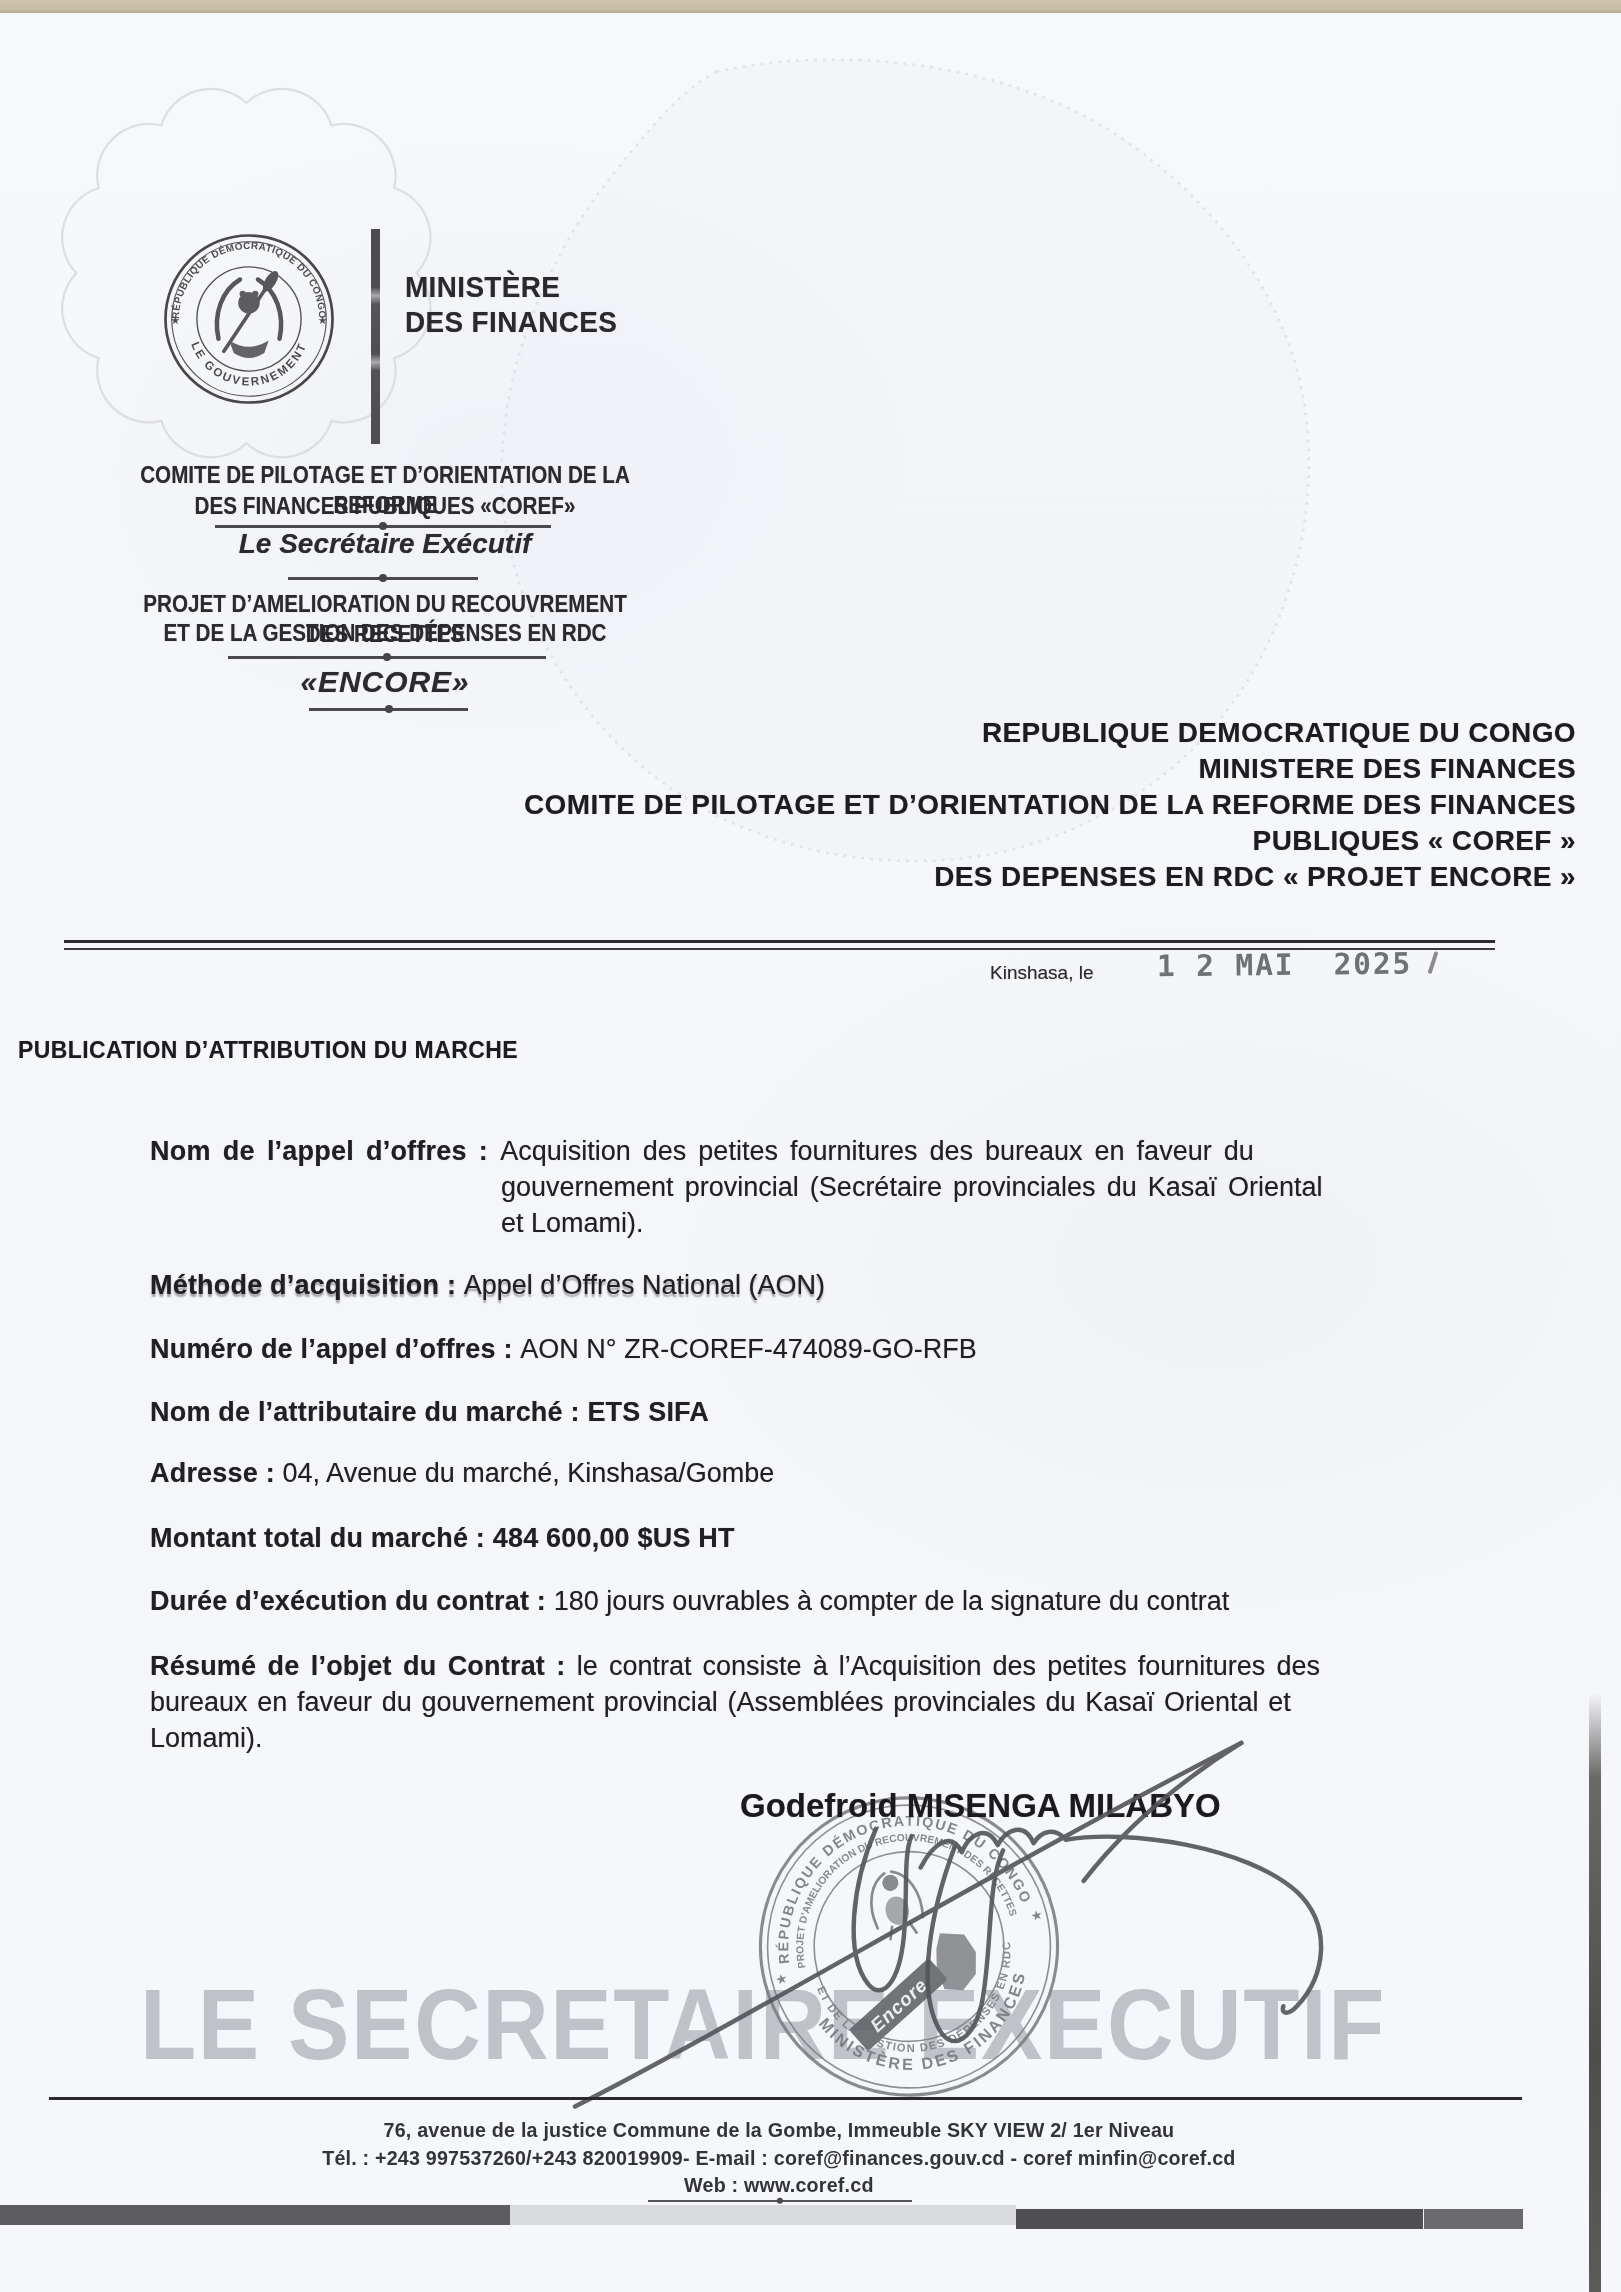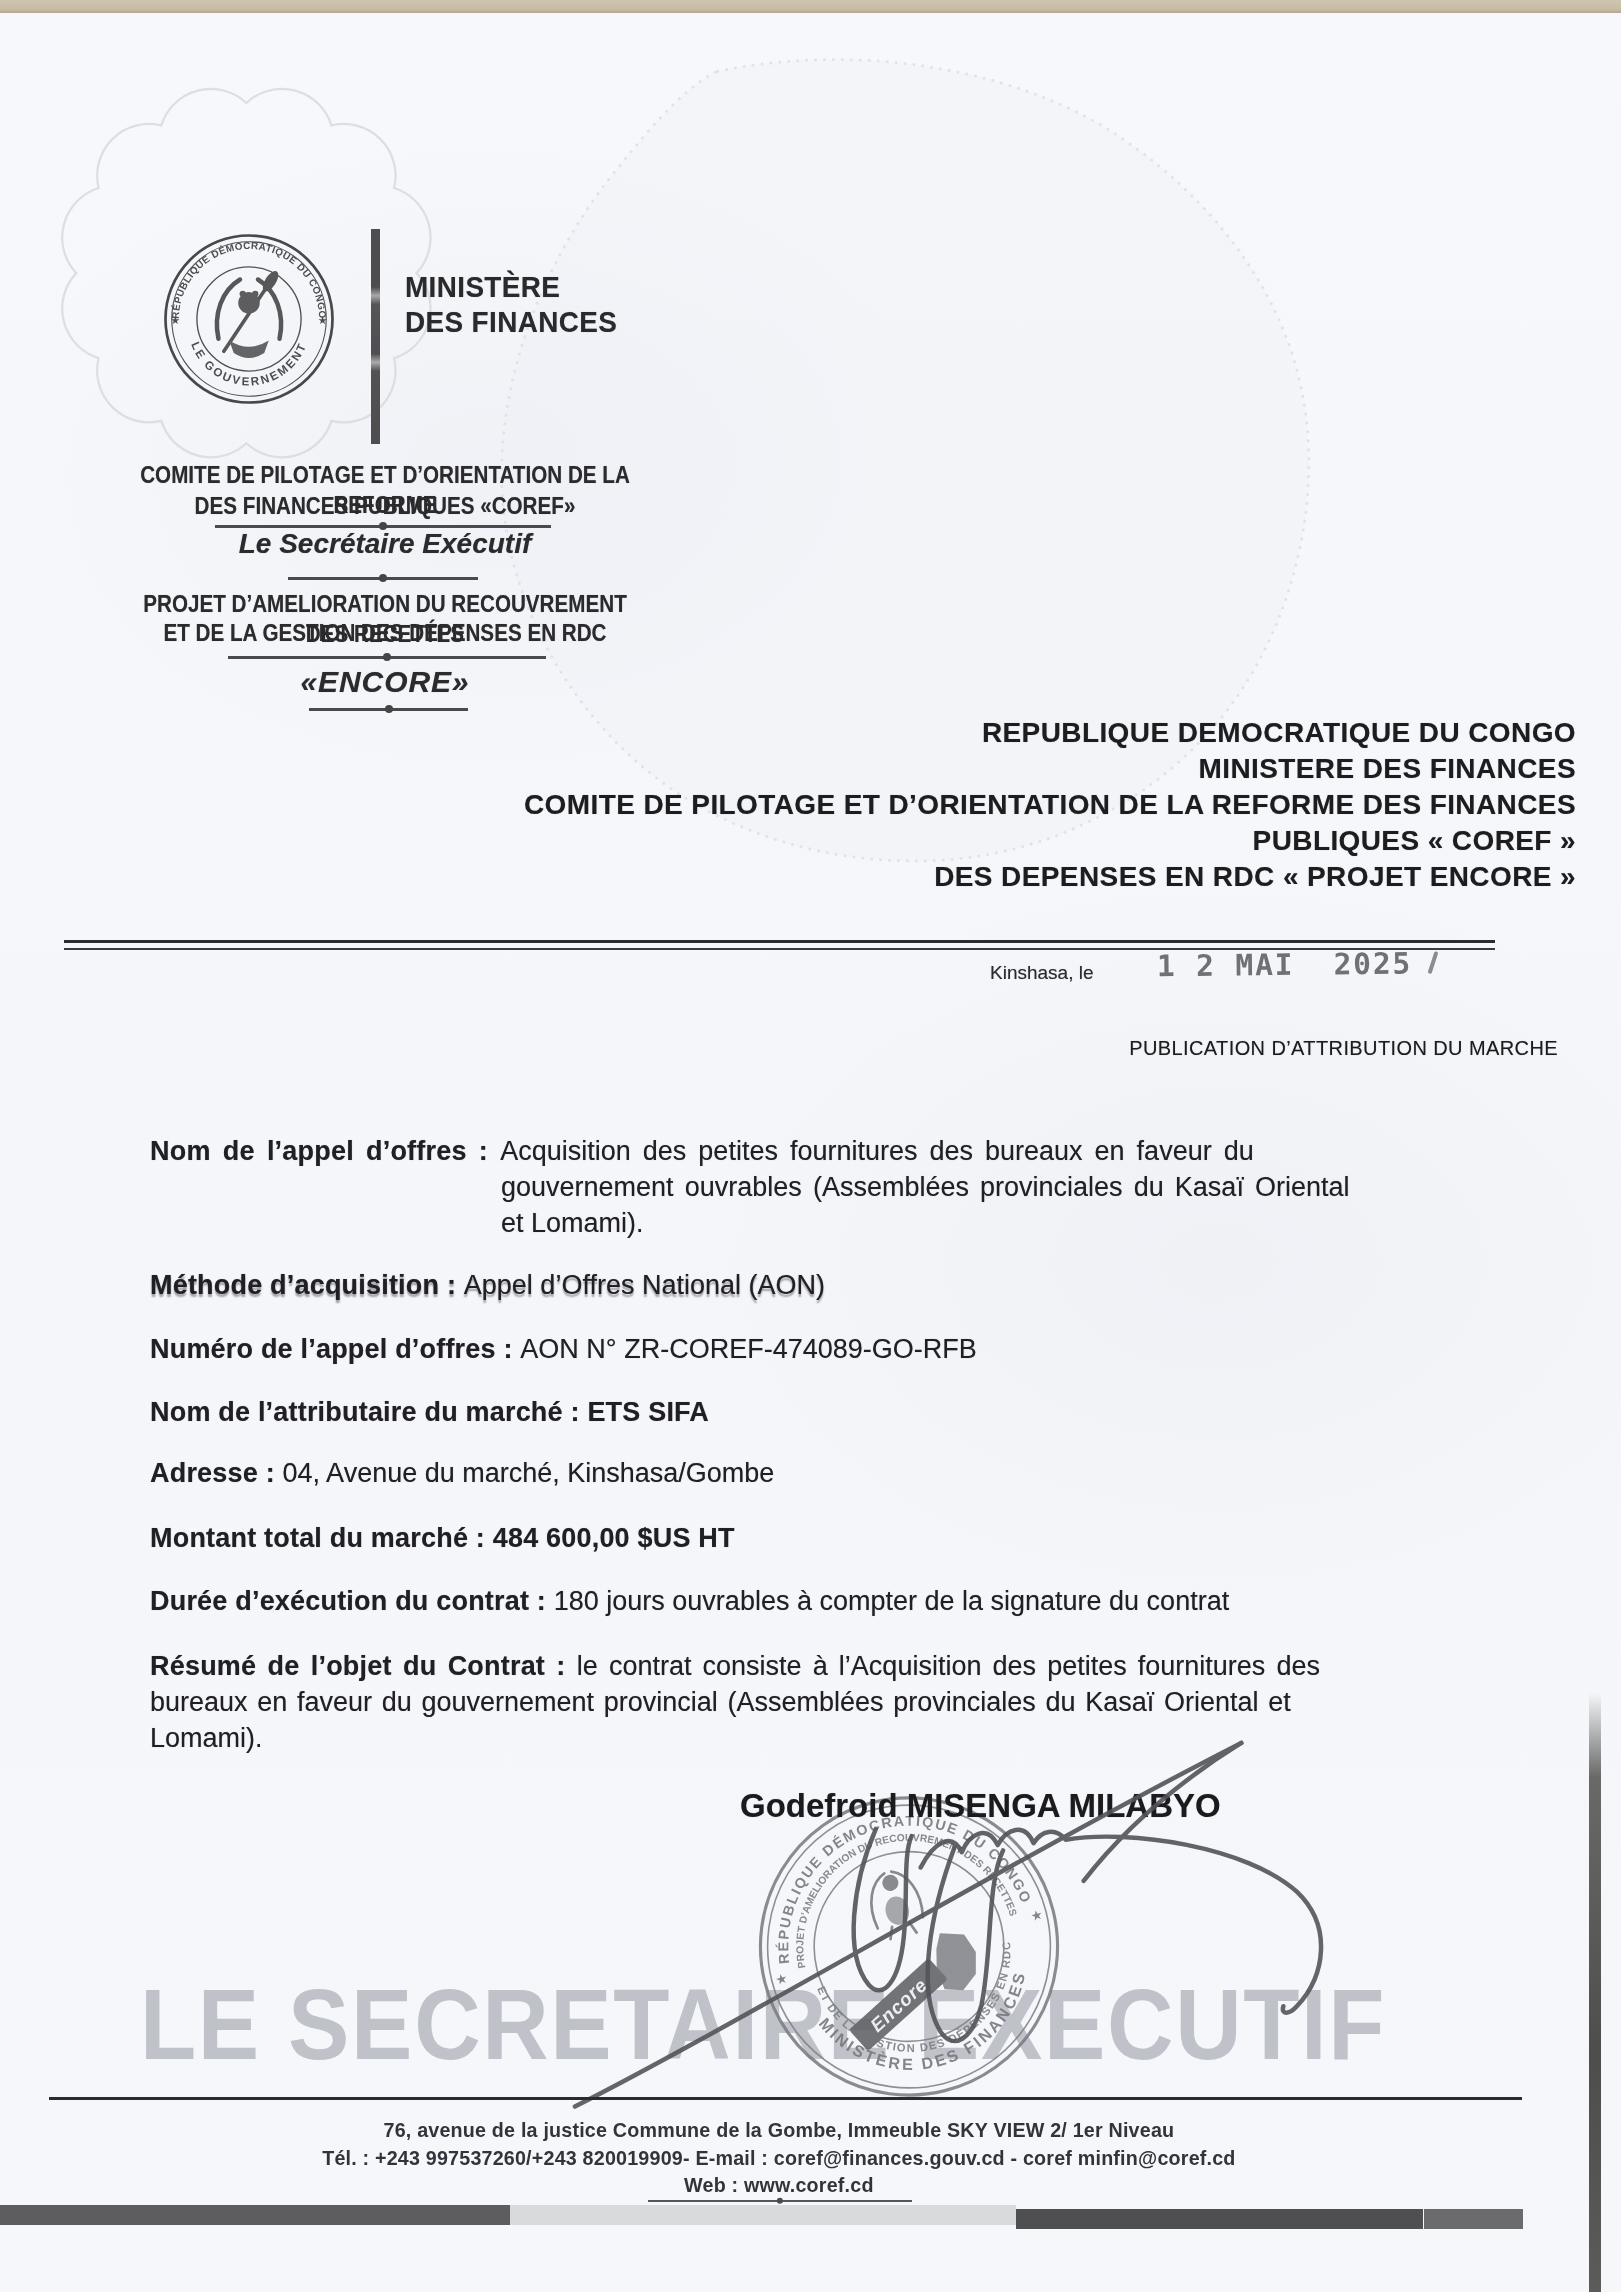--- a/index.html
+++ b/index.html
@@ -26,21 +26,21 @@
   .encore{left:76px;top:665px;width:618px;text-align:center;font-style:italic;font-weight:700;font-size:30px;letter-spacing:0.9px;color:#2b2b2d;}
   .rule{height:2.7px;background:#4a4a4c;}
   .rule::after{content:"";position:absolute;left:50%;top:50%;transform:translate(-50%,-50%);width:8px;height:8px;border-radius:50%;background:#454547;}
   
   .title-block{left:18px;top:715px;width:1558px;text-align:right;font-weight:700;font-size:28px;line-height:36px;letter-spacing:0.4px;color:#1d1d20;}
   .dbl-rule-a{left:64px;top:940px;width:1431px;height:2.7px;background:#2c2c2f;}
   .dbl-rule-b{left:64px;top:948px;width:1431px;height:1.8px;background:#3a3a3d;}
   .dateline{left:990px;top:962px;font-size:19px;color:#2a2a2e;}
   .date-stamp{left:1157px;top:948px;font-family:"DejaVu Sans Mono", monospace;font-weight:700;font-size:29.6px;color:#63666c;letter-spacing:1.8px;white-space:pre;transform:rotate(-.6deg);opacity:.92;}
   .date-tick{left:1431px;top:951px;width:3.6px;height:23px;background:#8b8b90;transform:rotate(18deg);border-radius:1.8px;}
-  .doc-title{left:18px;top:1037px;width:1540px;text-align:right;font-weight:400;font-size:20px;letter-spacing:0.4px;color:#1c1c1f;}
+  .doc-title{left:18px;top:1037px;width:1540px;text-align:left;font-weight:700;font-size:23px;letter-spacing:0.4px;color:#1c1c1f;}
   
   .para{left:150px;width:1321px;font-size:27px;line-height:36px;color:#202024;}
   .para b{letter-spacing:0.2px;}
   .pline{display:block;}
   .indent{margin-left:351px;}
   .ws5{word-spacing:4.5px;} .ws4{word-spacing:3.6px;} .ws3{word-spacing:2.2px;}
   .smear{text-shadow:0 2.7px 1.8px rgba(45,45,50,.42),0 0 0.9px rgba(25,25,30,.4);}
   
   .watermark{left:140px;top:1967px;font-size:100px;font-weight:700;letter-spacing:1.8px;color:rgba(148,151,163,.55);white-space:pre;transform:scaleX(.92);transform-origin:left top;}
   .sig-name{left:740px;top:1786px;font-size:34px;font-weight:700;color:#1b1b1e;transform:scaleX(.97);transform-origin:left top;white-space:nowrap;}
@@ -129,21 +129,21 @@
   <div class="abs dbl-rule-b"></div>
 
   <div class="abs dateline ink">Kinshasa, le</div>
   <div class="abs date-stamp">1 2 MAI  2025</div>
   <div class="abs date-tick"></div>
 
   <div class="abs doc-title ink">PUBLICATION D’ATTRIBUTION DU MARCHE</div>
 
   <div class="abs para" style="top:1133px;">
     <span class="pline ws5 ink"><b>Nom de l’appel d’offres : </b><span>Acquisition des petites fournitures des bureaux en faveur du</span></span>
-    <span class="pline indent ws4 ink">gouvernement ouvrables (Assemblées provinciales du Kasaï Oriental</span>
+    <span class="pline indent ws4 ink">gouvernement provincial (Secrétaire provinciales du Kasaï Oriental</span>
     <span class="pline indent ink">et Lomami).</span>
   </div>
 
   <div class="abs para smear" style="top:1267px;">
     <b>Méthode d’acquisition : </b><span>Appel d’Offres National (AON)</span>
   </div>
 
   <div class="abs para ink" style="top:1331px;">
     <b>Numéro de l’appel d’offres : </b><span>AON N° ZR-COREF-474089-GO-RFB</span>
   </div>

